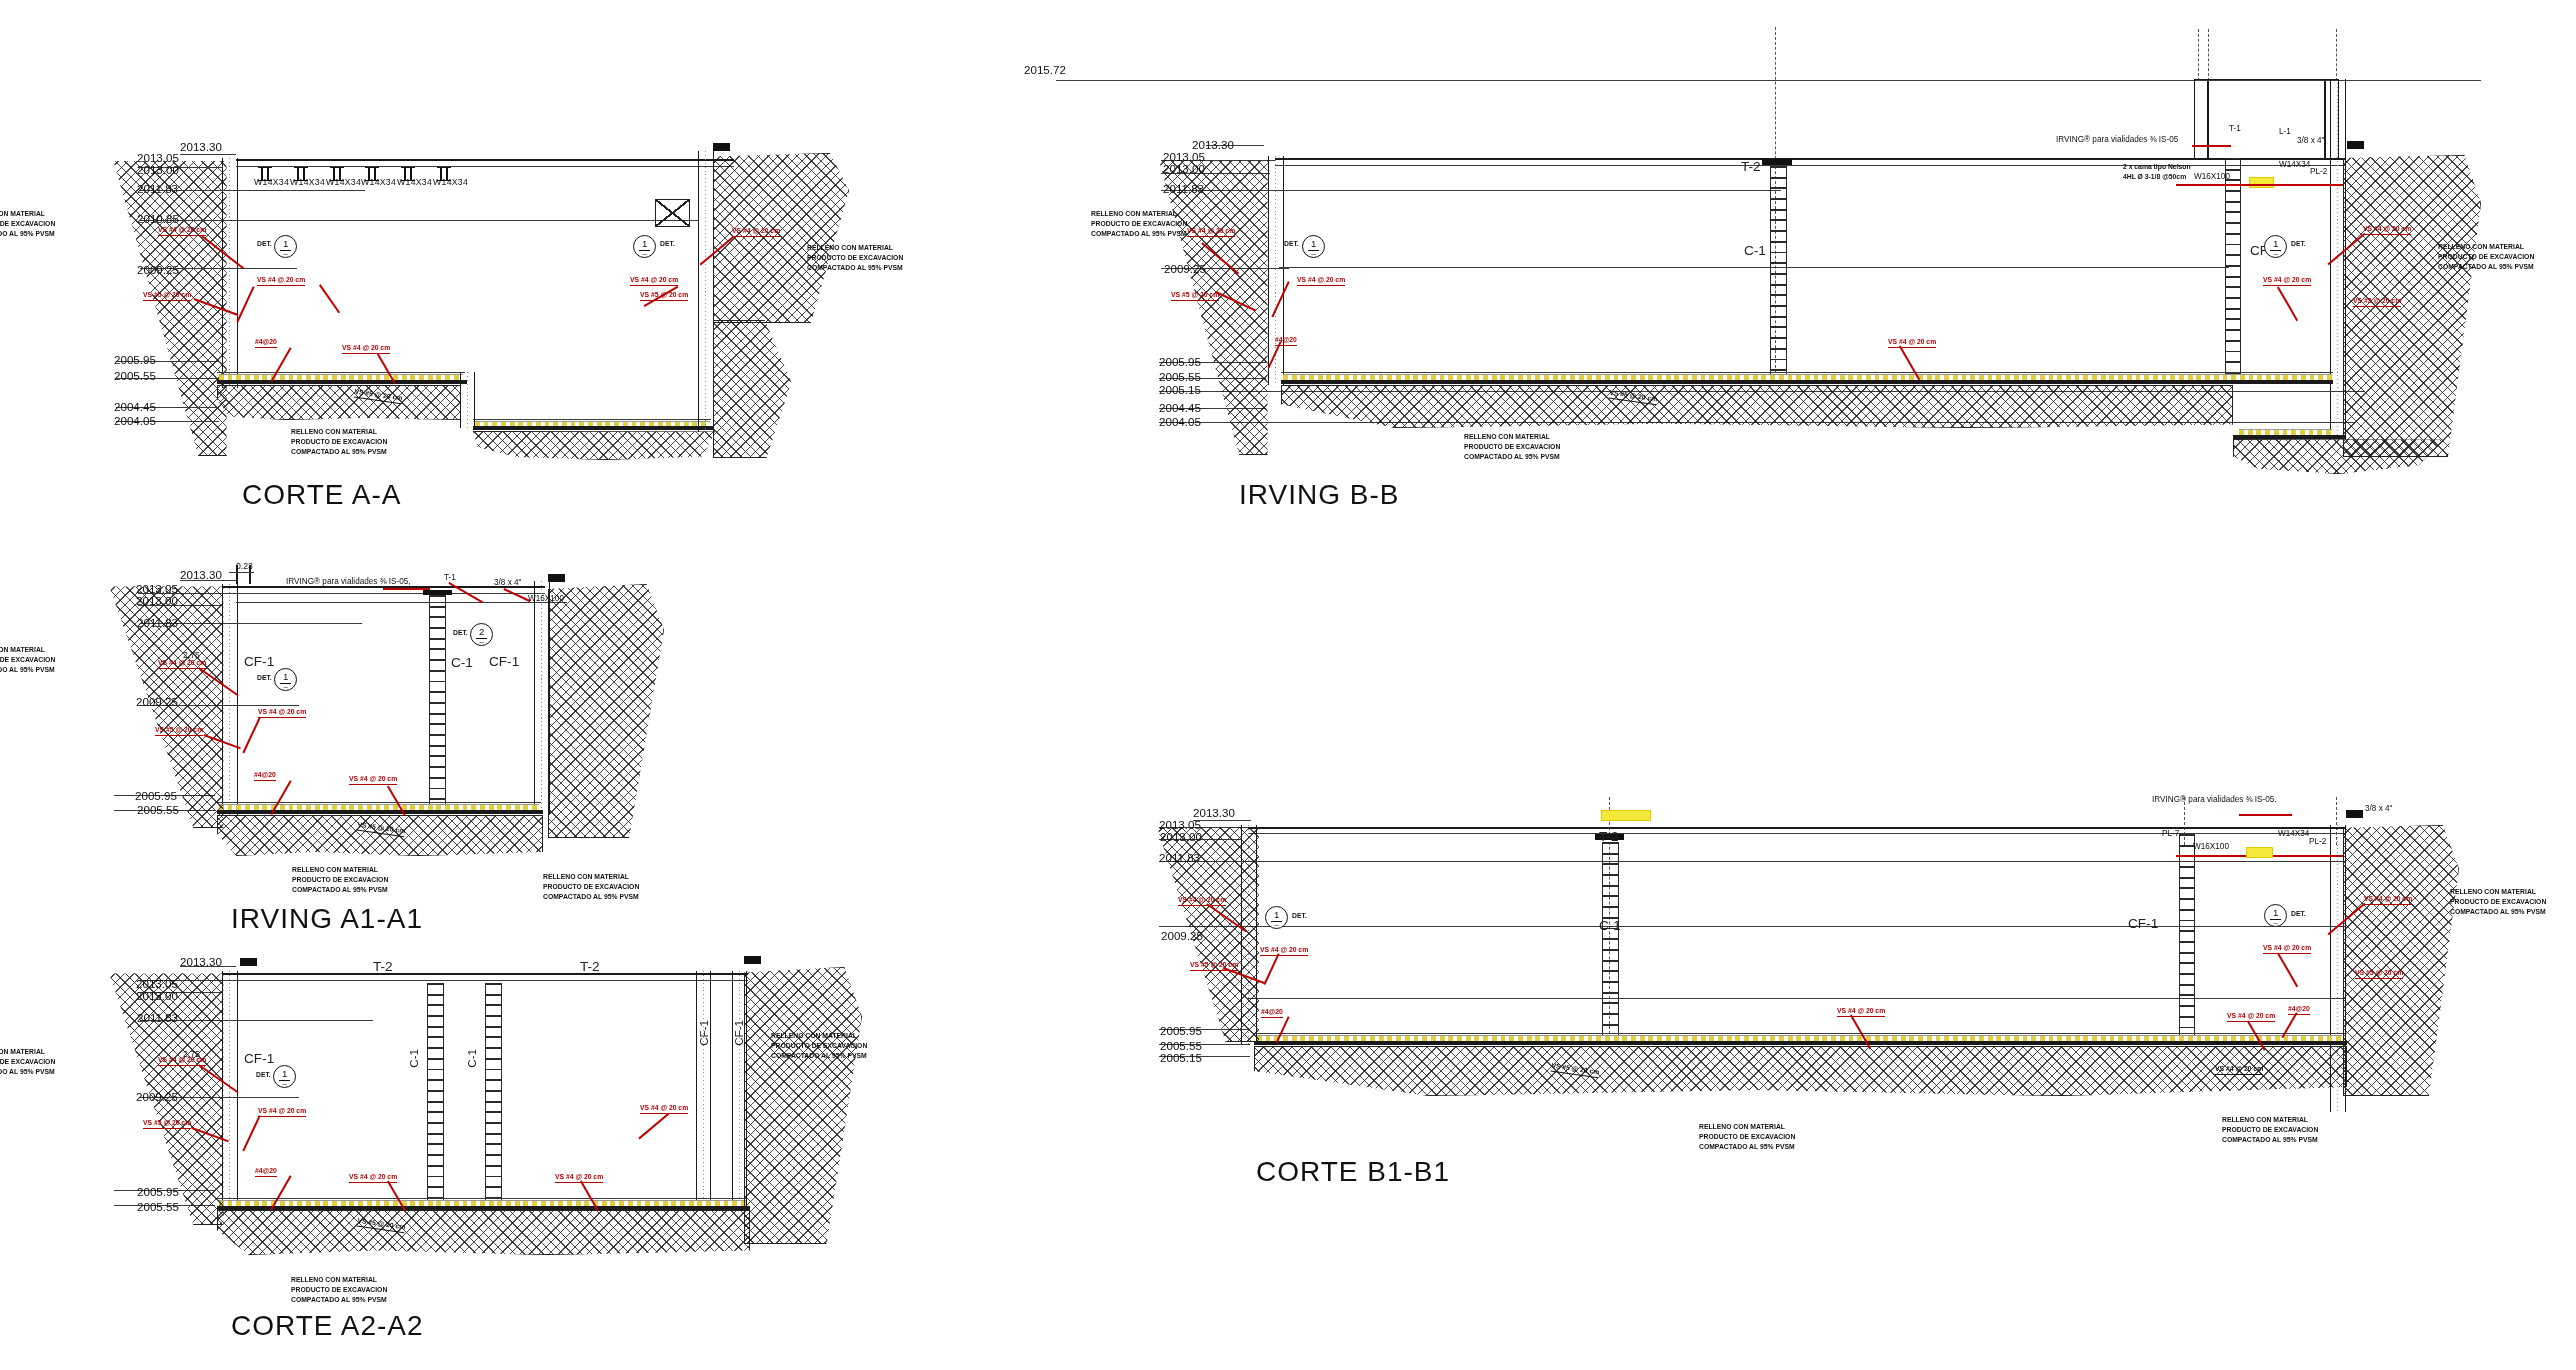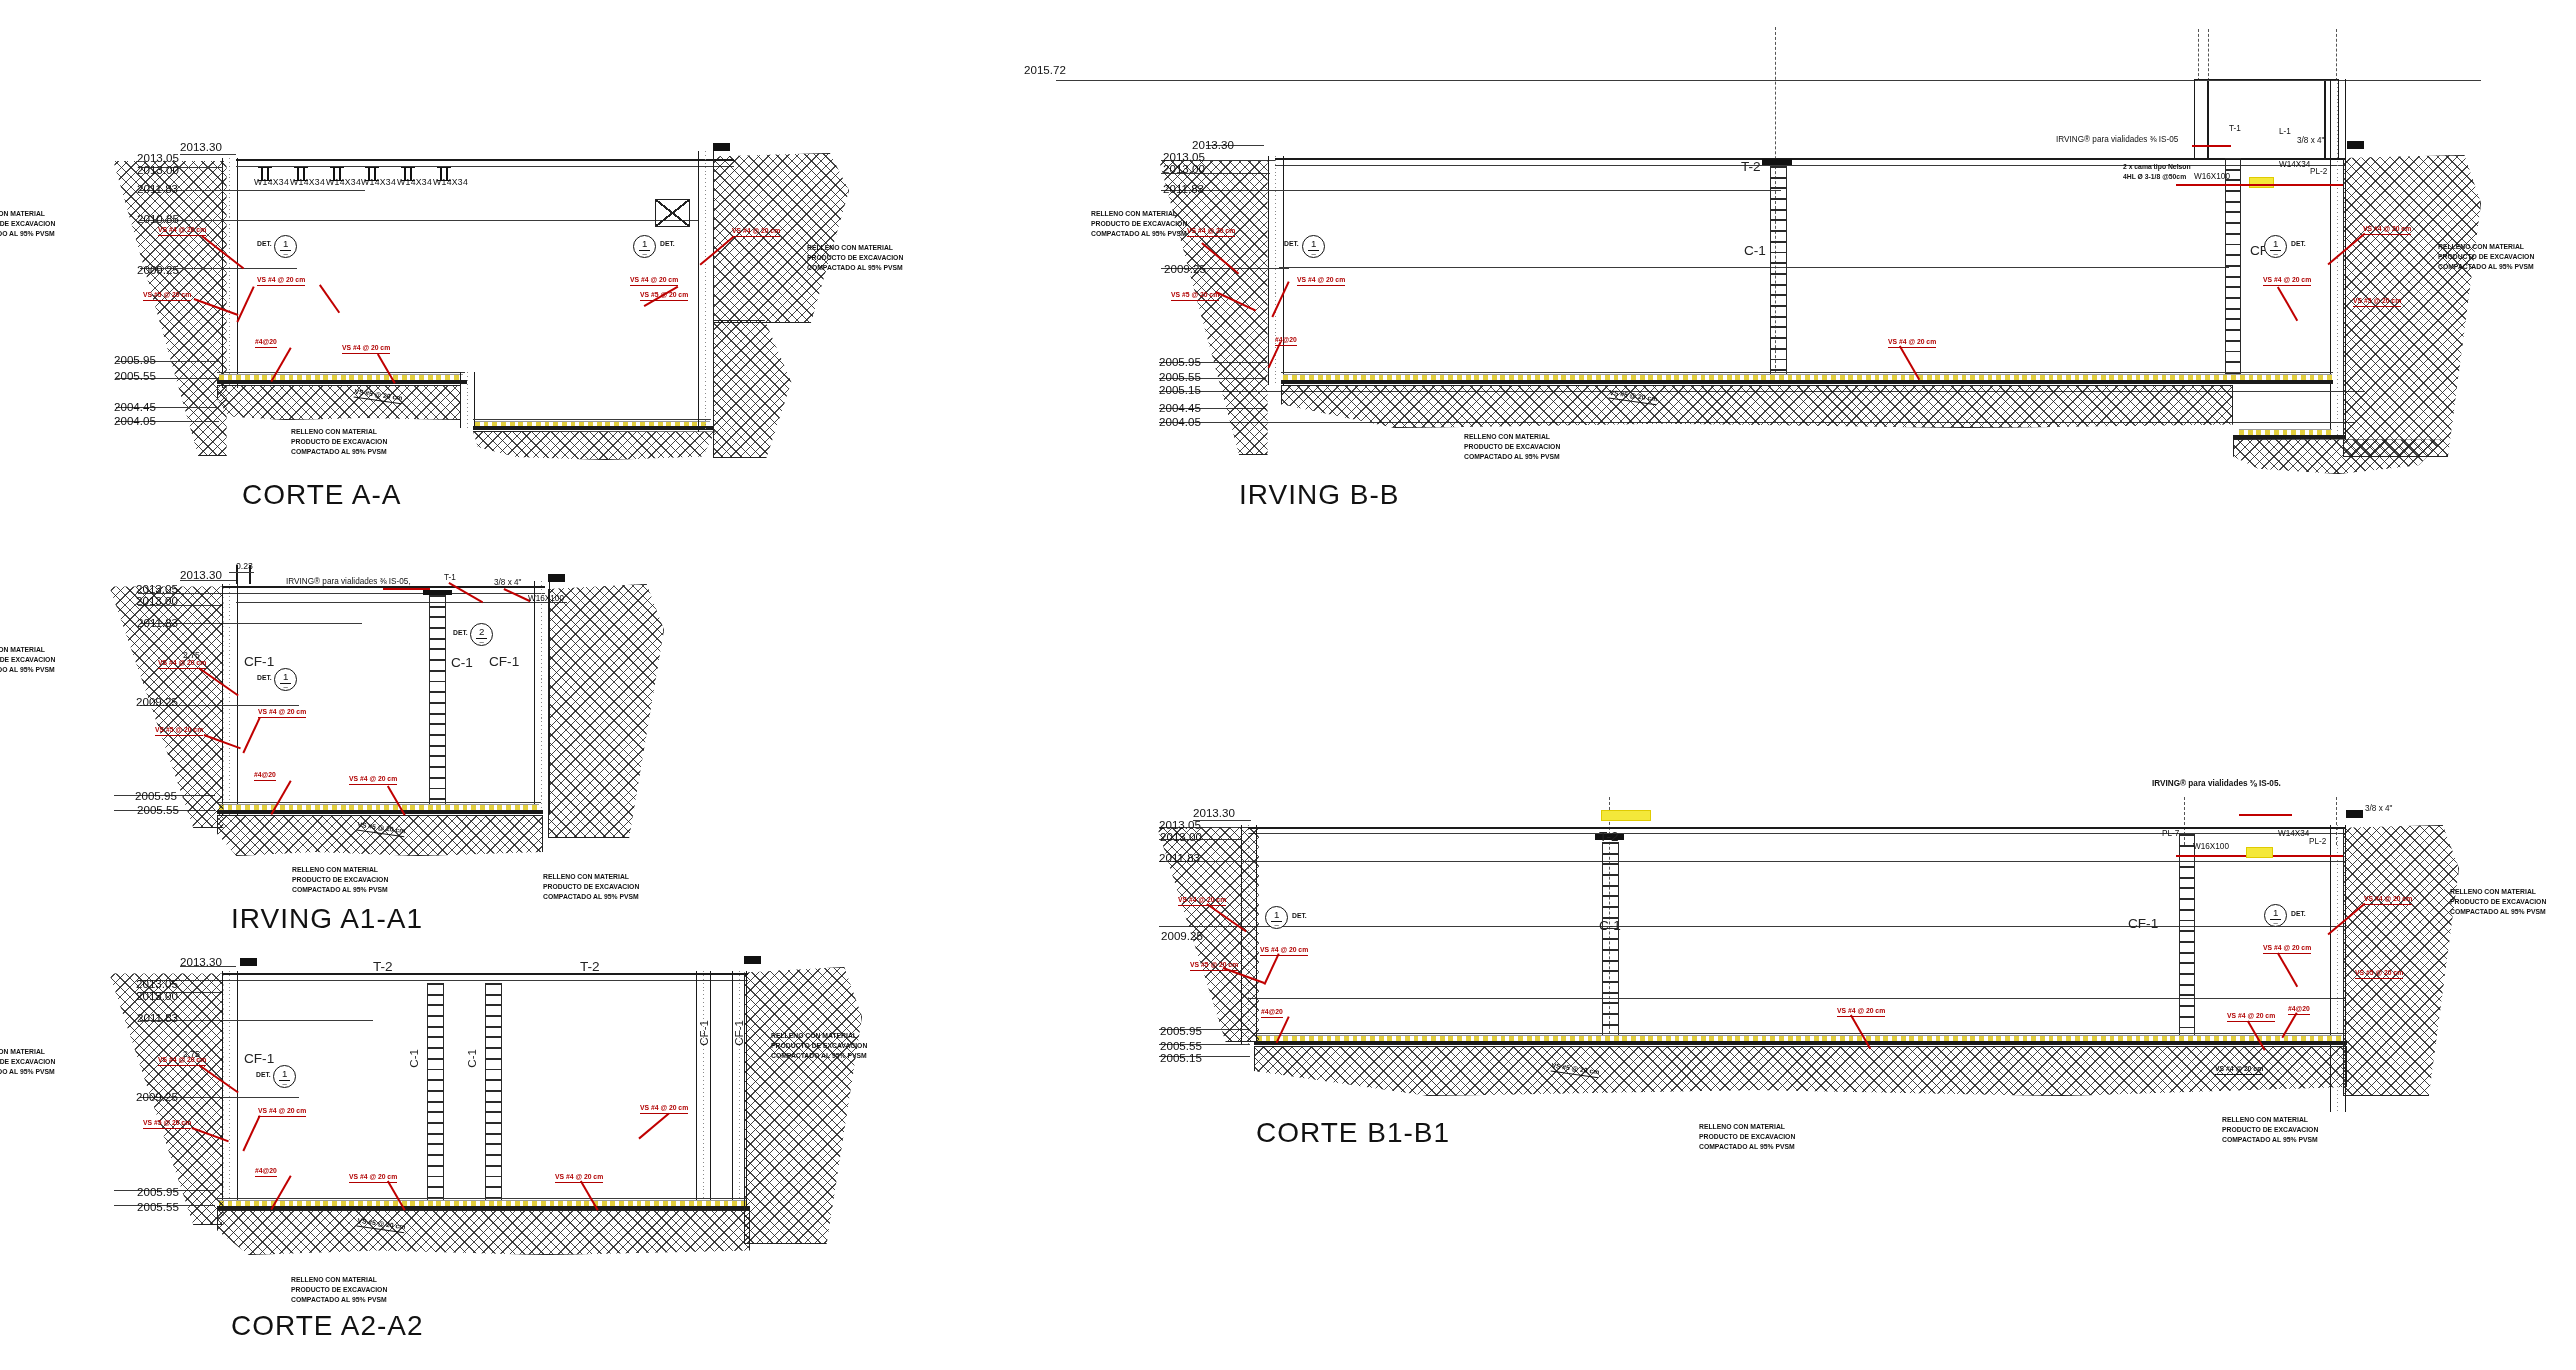--- a/index.html
+++ b/index.html
@@ -40,21 +40,21 @@
   .mlb{position:absolute;font-size:6.8px;font-weight:bold;color:#111}
 </style>
 </head>
 <body>
 
 <div class="sheet" id="sheet">
   <div class="title" style="left:242px;top:479px">CORTE A-A</div>
   <div class="title" style="left:1239px;top:479px">IRVING B-B</div>
   <div class="title" style="left:231px;top:903px">IRVING A1-A1</div>
   <div class="title" style="left:231px;top:1310px">CORTE A2-A2</div>
-  <div class="title" style="left:1256px;top:1117px">CORTE B1-B1</div>
+  <div class="title" style="left:1256px;top:1156px">CORTE B1-B1</div>
 <div class="s hat" style="left: 111px; top: 158px; width: 118px; height: 298px; clip-path: polygon(2% 1%, 98% 1%, 98% 100%, 74% 100%);"></div>
     <div class="s wall" style="left: 222px; top: 158px; width: 13.6px; height: 230px;"></div>
     <div class="s hz" style="left: 236px; top: 159px; width: 498px;"></div>
     <div class="s hz1" style="left: 236px; top: 166px; width: 498px;"></div>
     <div class="s hz1" style="left: 180px; top: 154px; width: 56px;"></div>
     <div class="s hz1" style="left: 138px; top: 167px; width: 85px;"></div>
     <div class="s ibm" style="left: 258px; top: 167px; width: 13.6px; height: 11.6px;"></div>
     <div class="s ibm" style="left: 294px; top: 167px; width: 13.6px; height: 11.6px;"></div>
     <div class="s ibm" style="left: 330px; top: 167px; width: 13.6px; height: 11.6px;"></div>
     <div class="s ibm" style="left: 365px; top: 167px; width: 13.6px; height: 11.6px;"></div>
@@ -412,21 +412,21 @@
     <div class="lbl elev" style="left: 1159px; top: 819px;">2013.05</div>
     <div class="lbl elev" style="left: 1160px; top: 831px;">2013.00</div>
     <div class="lbl elev" style="left: 1159px; top: 852px;">2011.83</div>
     <div class="lbl elev" style="left: 1161px; top: 930px;">2009.25</div>
     <div class="lbl elev" style="left: 1160px; top: 1025px;">2005.95</div>
     <div class="lbl elev" style="left: 1160px; top: 1040px;">2005.55</div>
     <div class="lbl elev" style="left: 1160px; top: 1052px;">2005.15</div>
     <div class="lbl tag" style="left: 1599px; top: 830px;">T-2</div>
     <div class="lbl tag" style="left: 1599px; top: 919px;">C-1</div>
     <div class="lbl tag" style="left: 2128px; top: 917px;">CF-1</div>
-    <div class="lbl sm" style="left: 2152px; top: 780px; font-weight: bold;">IRVING® para vialidades ⅜ IS-05.</div>
+    <div class="lbl sm" style="left: 2152px; top: 796px;">IRVING® para vialidades ⅜ IS-05.</div>
     <div class="lbl sm" style="left: 2365px; top: 805px;">3/8 x 4"</div>
     <div class="lbl sm" style="left: 2162px; top: 830px;">PL-7</div>
     <div class="lbl sm" style="left: 2278px; top: 830px;">W14X34</div>
     <div class="lbl sm" style="left: 2309px; top: 838px;">PL-2</div>
     <div class="lbl sm" style="left: 2193px; top: 843px;">W16X100</div>
     <div class="lbl red" style="left: 1178px; top: 897px;">VS #4 @ 20 cm</div>
     <div class="lbl red" style="left: 1260px; top: 947px;">VS #4 @ 20 cm</div>
     <div class="lbl red" style="left: 1190px; top: 962px;">VS #5 @ 20 cm</div>
     <div class="lbl red" style="left: 1261px; top: 1009px;">#4@20</div>
     <div class="lbl red" style="left: 1837px; top: 1008px;">VS #4 @ 20 cm</div>

